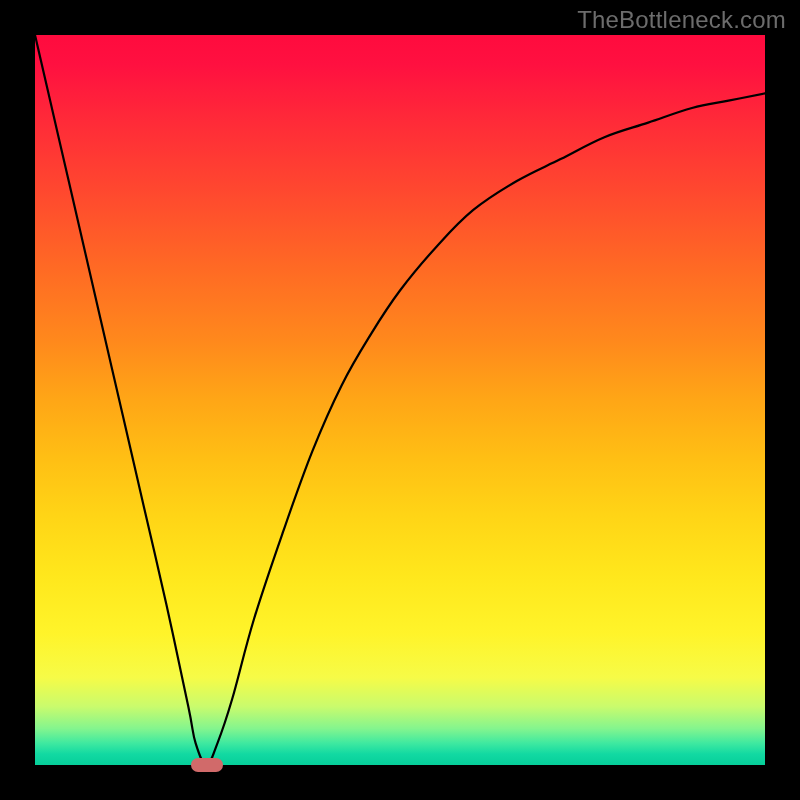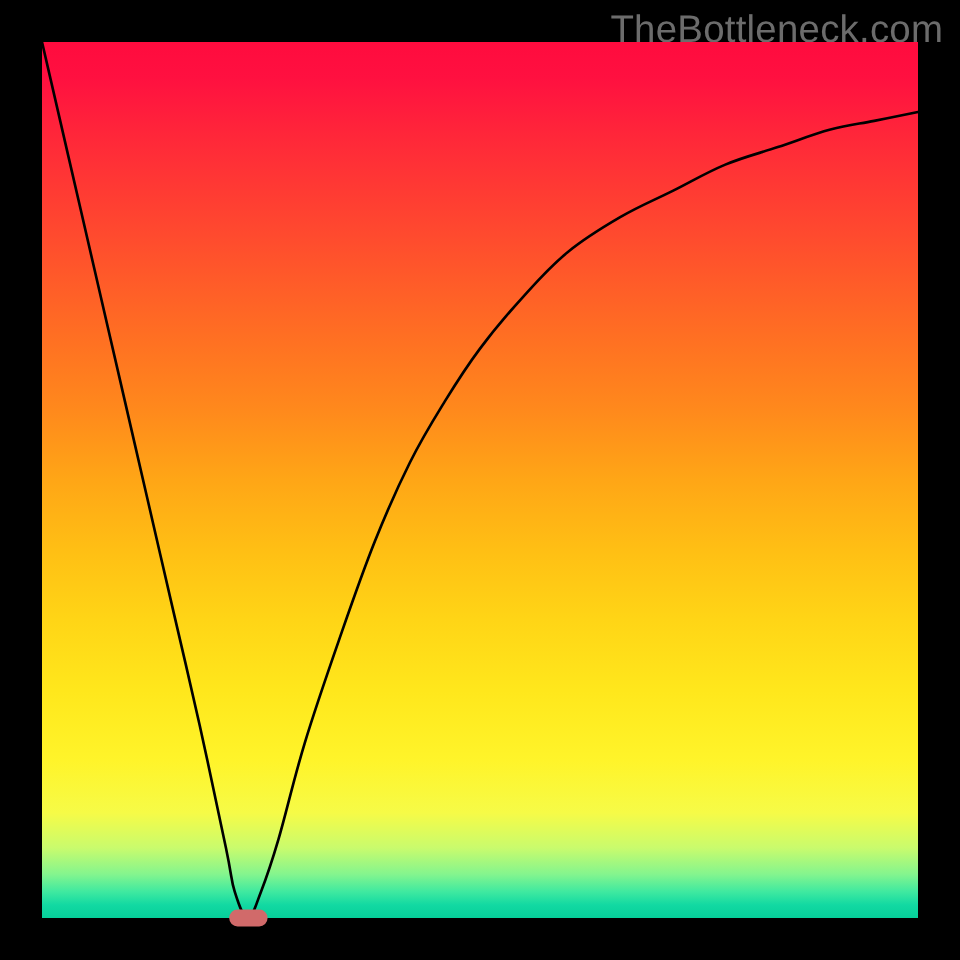--- a/index.html
+++ b/index.html
@@ -43,21 +43,21 @@
       #3fe9a0 97%,
       #12d9a2 98.5%,
       #06cf9a 100%
     );
   }
   .watermark {
     position: absolute;
     top: 6px;
     right: 14px;
     color: #6c6c6c;
-    font-size: 32px;
+    font-size: 24px;
     font-weight: 400;
     letter-spacing: 0.2px;
     user-select: none;
   }
   .marker {
     position: absolute;
     width: 32px;
     height: 14px;
     border-radius: 8px;
     transform: translate(-50%, -50%);

